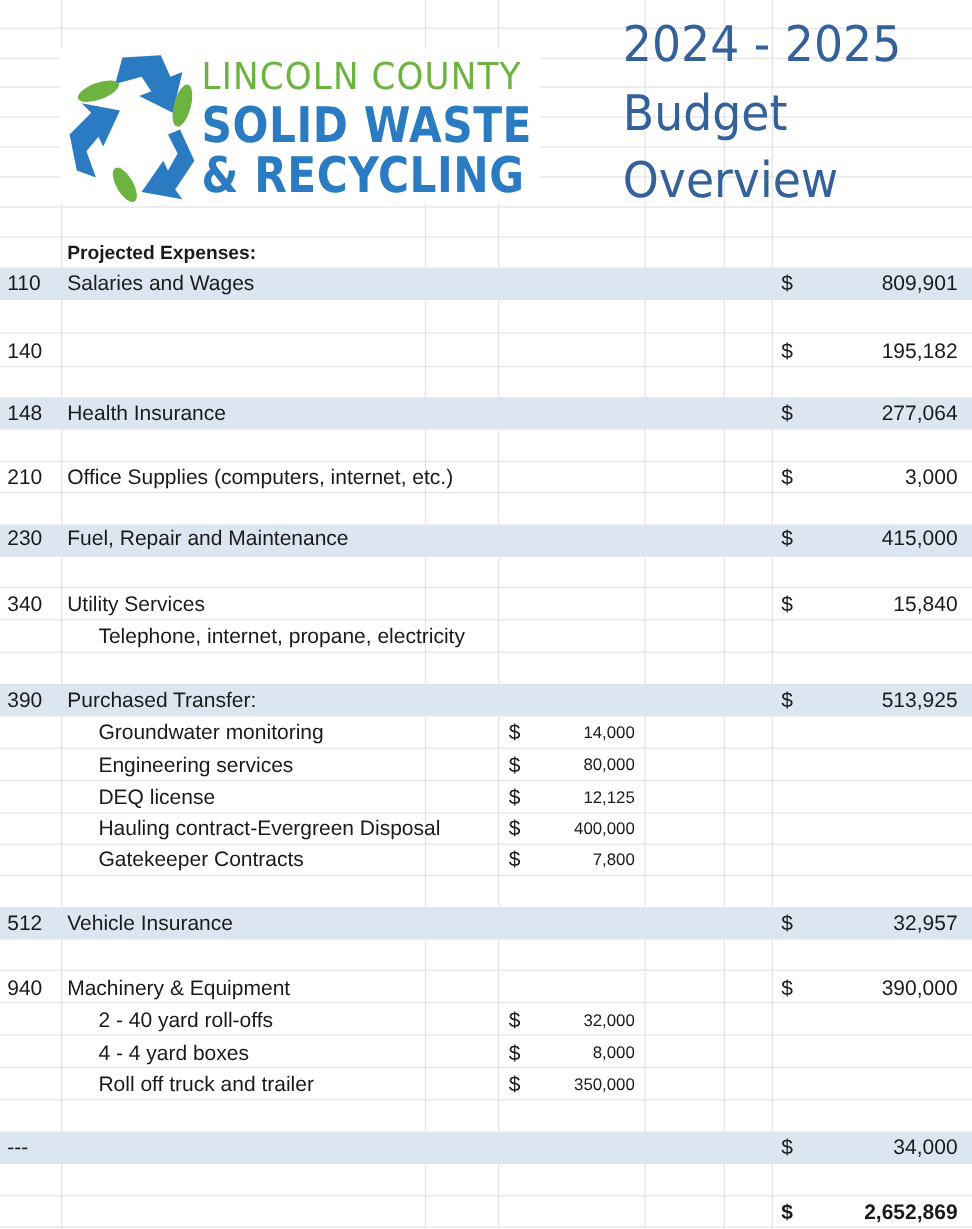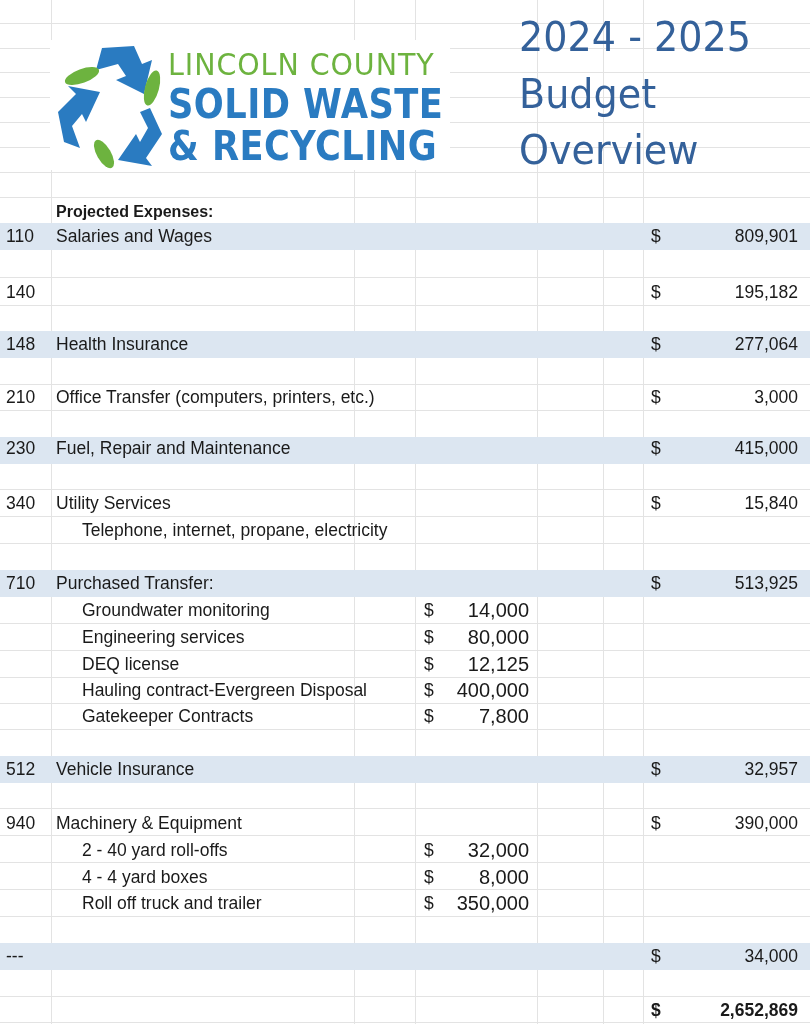--- a/index.html
+++ b/index.html
@@ -15,21 +15,21 @@
   .l2{top:40px;font-size:41px;color:#2a7bc1;transform:scaleX(0.86);transform-origin:left;}
   .l3{top:82px;font-size:41px;color:#2a7bc1;transform:scaleX(0.86);transform-origin:left;}
   .title{position:absolute;left:519px;font-family:"DejaVu Sans",sans-serif;color:#34619a;font-size:41px;line-height:48px;transform:scaleX(0.93);transform-origin:left;white-space:nowrap;}
   .row{position:absolute;left:0;width:810px;height:27px;font-size:17.5px;line-height:27px;}
   .code{position:absolute;left:6px;}
   .label{position:absolute;left:56px;white-space:nowrap;}
   .label.bold{font-weight:bold;font-size:16px;}
   .sub{position:absolute;left:82px;white-space:nowrap;}
   .ind{position:absolute;left:82px;white-space:nowrap;}
   .sdollar{position:absolute;left:424px;}
-  .samt{position:absolute;right:281px;font-size:20px;}
+  .samt{position:absolute;right:281px;font-size:14px;}
   .dollar{position:absolute;left:651px;}
   .amt{position:absolute;right:12px;}
   .total{font-weight:bold;}
 </style>
 </head>
 <body>
 
 <div class="grid">
   <div class="hline" style="top:23px"></div>
   <div class="hline" style="top:48px"></div>
@@ -110,21 +110,21 @@
 
 <div class="row" style="top:331px">
   <span class="code">148</span>
   <span class="label">Health Insurance</span>
   <span class="dollar">$</span>
   <span class="amt">277,064</span>
 </div>
 
 <div class="row" style="top:384px">
   <span class="code">210</span>
-  <span class="label">Office Transfer (computers, printers, etc.)</span>
+  <span class="label">Office Supplies (computers, internet, etc.)</span>
   <span class="dollar">$</span>
   <span class="amt">3,000</span>
 </div>
 
 <div class="row" style="top:435px">
   <span class="code">230</span>
   <span class="label">Fuel, Repair and Maintenance</span>
   <span class="dollar">$</span>
   <span class="amt">415,000</span>
 </div>
@@ -133,21 +133,21 @@
   <span class="code">340</span>
   <span class="label">Utility Services</span>
   <span class="dollar">$</span>
   <span class="amt">15,840</span>
 </div>
 <div class="row" style="top:517px">
   <span class="ind">Telephone, internet, propane, electricity</span>
 </div>
 
 <div class="row" style="top:570px">
-  <span class="code">710</span>
+  <span class="code">390</span>
   <span class="label">Purchased Transfer:</span>
   <span class="dollar">$</span>
   <span class="amt">513,925</span>
 </div>
 <div class="row" style="top:597px">
   <span class="sub">Groundwater monitoring</span>
   <span class="sdollar">$</span>
   <span class="samt">14,000</span>
 </div>
 <div class="row" style="top:624px">

